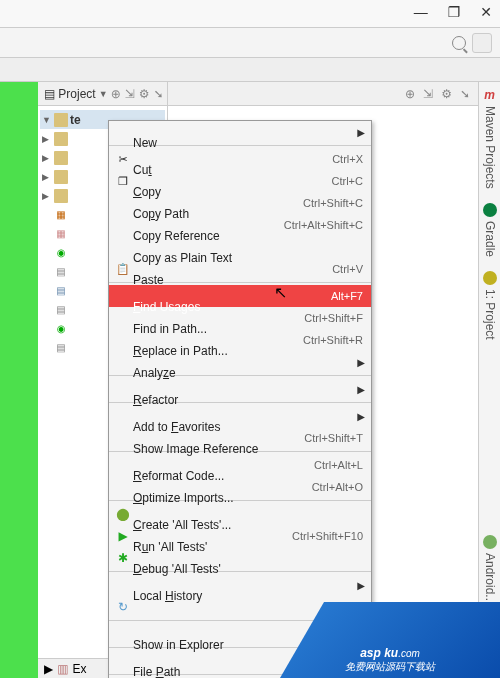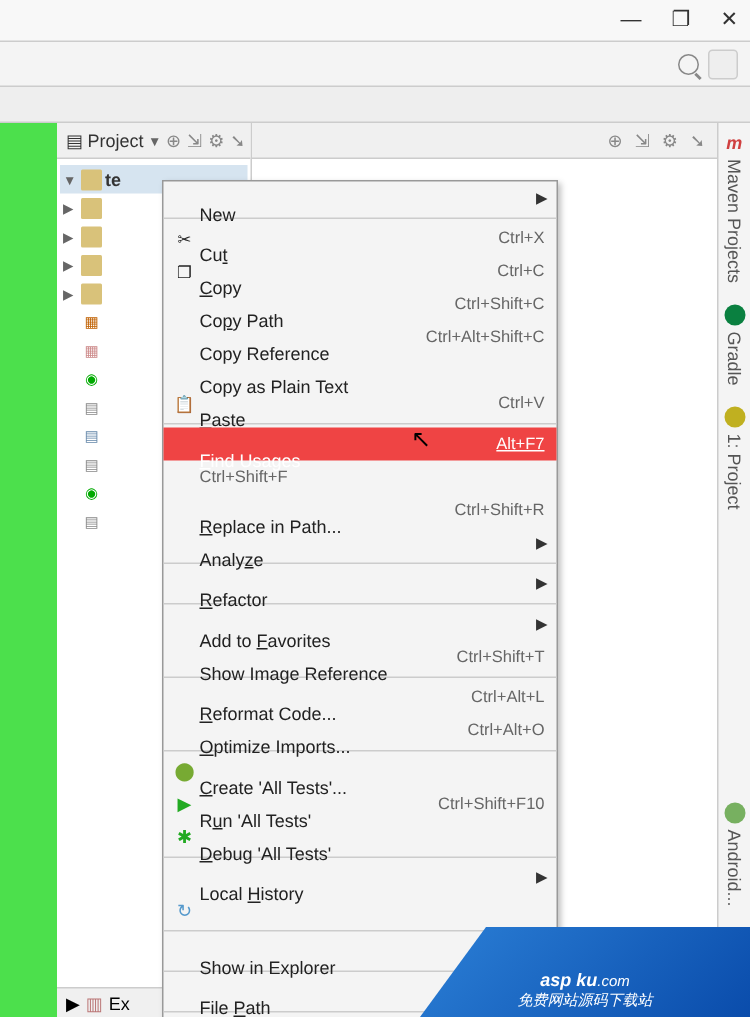--- a/index.html
+++ b/index.html
@@ -30,24 +30,24 @@
 .sidebar-right{width:22px;background:#f4f4f4;border-left:1px solid #ccc;display:flex;flex-direction:column;padding-top:2px;gap:6px;align-items:center;}
 .side-tab{writing-mode:vertical-rl;font-size:10px;color:#555;padding:4px 2px;display:flex;align-items:center;gap:4px;}
 .side-ic{width:14px;height:14px;border-radius:50%;}
 .context-menu{position:absolute;left:108px;top:120px;width:264px;background:#f4f4f4;border:1px solid #999;box-shadow:2px 2px 4px rgba(0,0,0,.25);}
 .menu-item{display:flex;align-items:center;height:22px;padding:0 8px 0 4px;color:#222;position:relative;}
 .menu-item .mic{width:20px;display:inline-flex;align-items:center;justify-content:center;font-size:11px;}
 .menu-item .lbl{flex:1;margin-top:21px;}
 .menu-item .sc{color:#666;font-size:11px;}
 .menu-item .sub{position:absolute;right:6px;font-size:10px;color:#333;}
 .menu-item.hl{background:#ef4444;color:#fff;}
-.menu-item.hl .sc{color:#fff;text-decoration:underline;}
+.menu-item.hl .sc{color:#fff;}
 .menu-sep{height:1px;background:#ccc;margin:2px 0;}
 .mnemonic{text-decoration:underline;}
-.watermark{position:absolute;right:0;bottom:0;width:220px;height:60px;background:linear-gradient(135deg,#2b7fd6 0%,#0a4cab 100%);clip-path:polygon(20% 0,100% 0,100% 100%,0 100%);display:flex;align-items:center;justify-content:flex-end;padding:4px 6px;color:#fff;font-weight:bold;font-size:20px;font-style:italic;flex-direction:column;gap:0;}
+.watermark{position:absolute;right:0;bottom:0;width:220px;height:76px;background:linear-gradient(135deg,#2b7fd6 0%,#0a4cab 100%);clip-path:polygon(20% 0,100% 0,100% 100%,0 100%);display:flex;align-items:center;justify-content:flex-end;padding:4px 6px;color:#fff;font-weight:bold;font-size:20px;font-style:italic;flex-direction:column;gap:0;}
 .watermark small{font-size:10px;font-weight:normal;}
 .cursor{position:absolute;left:274px;top:283px;font-size:16px;color:#000;pointer-events:none;}
 </style>
 </head>
 <body>
 
 <div class="title-bar">
   <div class="win-controls">
     <span>—</span>
     <span>❐</span>
@@ -203,20 +203,21 @@
       <span class="sc">Ctrl+V</span>
     </div>
     <div class="menu-sep"></div>
     <div class="menu-item hl">
       <span class="mic"></span>
       <span class="lbl"><span class="mnemonic">F</span>ind Usages</span>
       <span class="sc">Alt+F7</span>
     </div>
     <div class="menu-item">
       <span class="mic"></span>
+      <span class="lbl">Find in Path...</span>
       <span class="sc">Ctrl+Shift+F</span>
     </div>
     <div class="menu-item">
       <span class="mic"></span>
       <span class="lbl"><span class="mnemonic">R</span>eplace in Path...</span>
       <span class="sc">Ctrl+Shift+R</span>
     </div>
     <div class="menu-item">
       <span class="mic"></span>
       <span class="lbl">Analy<span class="mnemonic">z</span>e</span>

